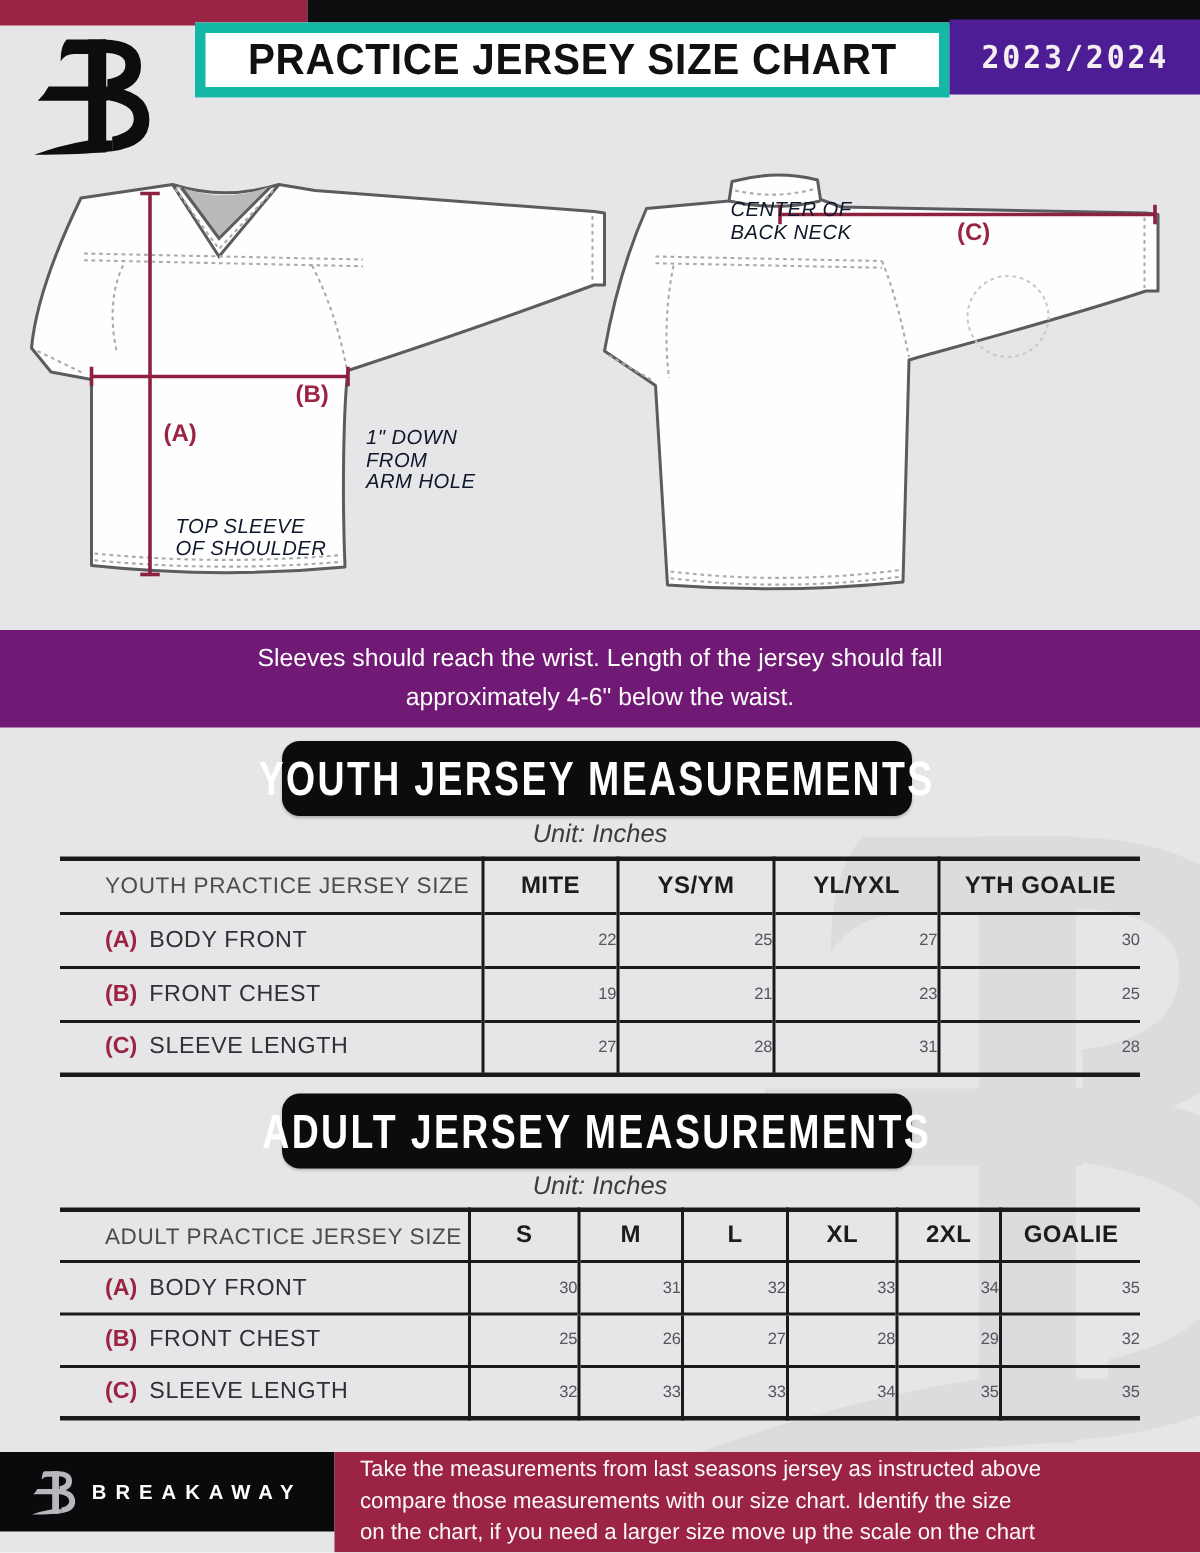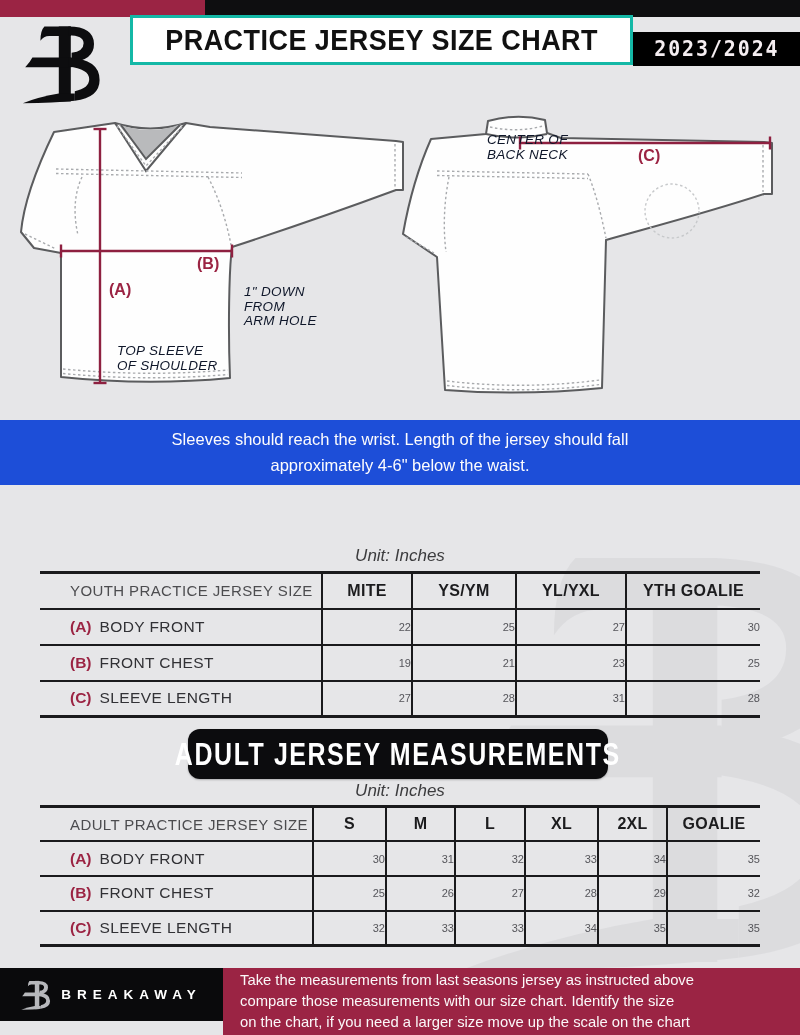--- a/index.html
+++ b/index.html
@@ -4,36 +4,36 @@
 <style>
   html,body{margin:0;padding:0;}
   .page{position:relative;width:800px;height:1035px;background:#e6e6e8;overflow:hidden;
         font-family:"Liberation Sans",sans-serif;color:#222;}
   .preline{white-space:pre-line;}
 
   
   .topbar-maroon{position:absolute;left:0;top:0;width:205px;height:17px;background:#9b2444;}
   .topbar-black{position:absolute;left:205px;top:0;width:595px;height:17px;background:#0e0e10;}
   .title-box{position:absolute;left:130px;top:15px;width:503px;height:50px;background:#fff;
-             border:3px solid #14b8a6;box-sizing:border-box;display:flex;align-items:center;justify-content:center;}
+             border:7px solid #14b8a6;box-sizing:border-box;display:flex;align-items:center;justify-content:center;}
   .title-box span{font-weight:bold;font-size:29px;letter-spacing:.5px;color:#111;
                   display:inline-block;transform:scaleX(.93);white-space:nowrap;}
-  .season-box{position:absolute;left:633px;top:32px;width:167px;height:34px;background:#000000;
+  .season-box{position:absolute;left:633px;top:13px;width:167px;height:50px;background:#4c1d95;
               display:flex;align-items:center;justify-content:center;}
   .season-box span{font-family:"DejaVu Sans Mono",monospace;font-weight:bold;font-size:21px;
                    letter-spacing:2px;color:#f5eef1;display:inline-block;transform:scaleX(.95);}
   .logo{position:absolute;left:22px;top:24px;width:80px;height:80px;color:#0d0d0f;}
 
   
   .diagram-svg{position:absolute;left:0;top:95px;}
   .diag-label{position:absolute;color:#0f172a;font-size:13.5px;font-style:italic;line-height:14.5px;letter-spacing:.3px;margin-top:41px;}
   .diag-key{position:absolute;color:#9b2443;font-weight:bold;font-style:normal;font-size:16px;}
 
   
-  .notice{position:absolute;left:0;top:420px;width:800px;height:65px;background:#1d4ed8;color:#fdfcfd;
+  .notice{position:absolute;left:0;top:420px;width:800px;height:65px;background:#701a75;color:#fdfcfd;
           display:flex;align-items:center;justify-content:center;text-align:center;
           font-size:16.5px;line-height:1.55;}
 
   
   .pill{position:absolute;left:188px;width:420px;height:50px;background:#0c0c0e;border-radius:12px;
         display:flex;align-items:center;justify-content:center;box-shadow:0 1px 2px rgba(0,0,0,.25);}
   .pill span{color:#fff;font-weight:bold;font-size:32px;letter-spacing:2px;white-space:nowrap;
              display:inline-block;transform:scaleX(.78);}
   .unit{position:absolute;left:0;width:800px;text-align:center;font-style:italic;font-size:17px;color:#3c3c3e;}
 
@@ -166,20 +166,23 @@
   <div class="diag-label preline" style="left:244px;top:244px;">1" DOWN
 FROM
 ARM HOLE</div>
   <div class="diag-key" style="left:638px;top:147px;">(C)</div>
   <div class="diag-label preline" style="left:487px;top:92px;">CENTER OF
 BACK NECK</div>
 
   <div class="notice preline">Sleeves should reach the wrist. Length of the jersey should fall
 approximately 4-6" below the waist.</div>
 
+  <div class="pill" style="top:494px;">
+    <span>YOUTH JERSEY MEASUREMENTS</span>
+  </div>
   <div class="unit" style="top:546px;">Unit: Inches</div>
 
   <table class="mtable yt" style="top:571px;">
     <colgroup>
         <col style="width:282px">
         <col style="width:90px">
         <col style="width:104px">
         <col style="width:110px">
         <col style="width:134px">
       </colgroup>

